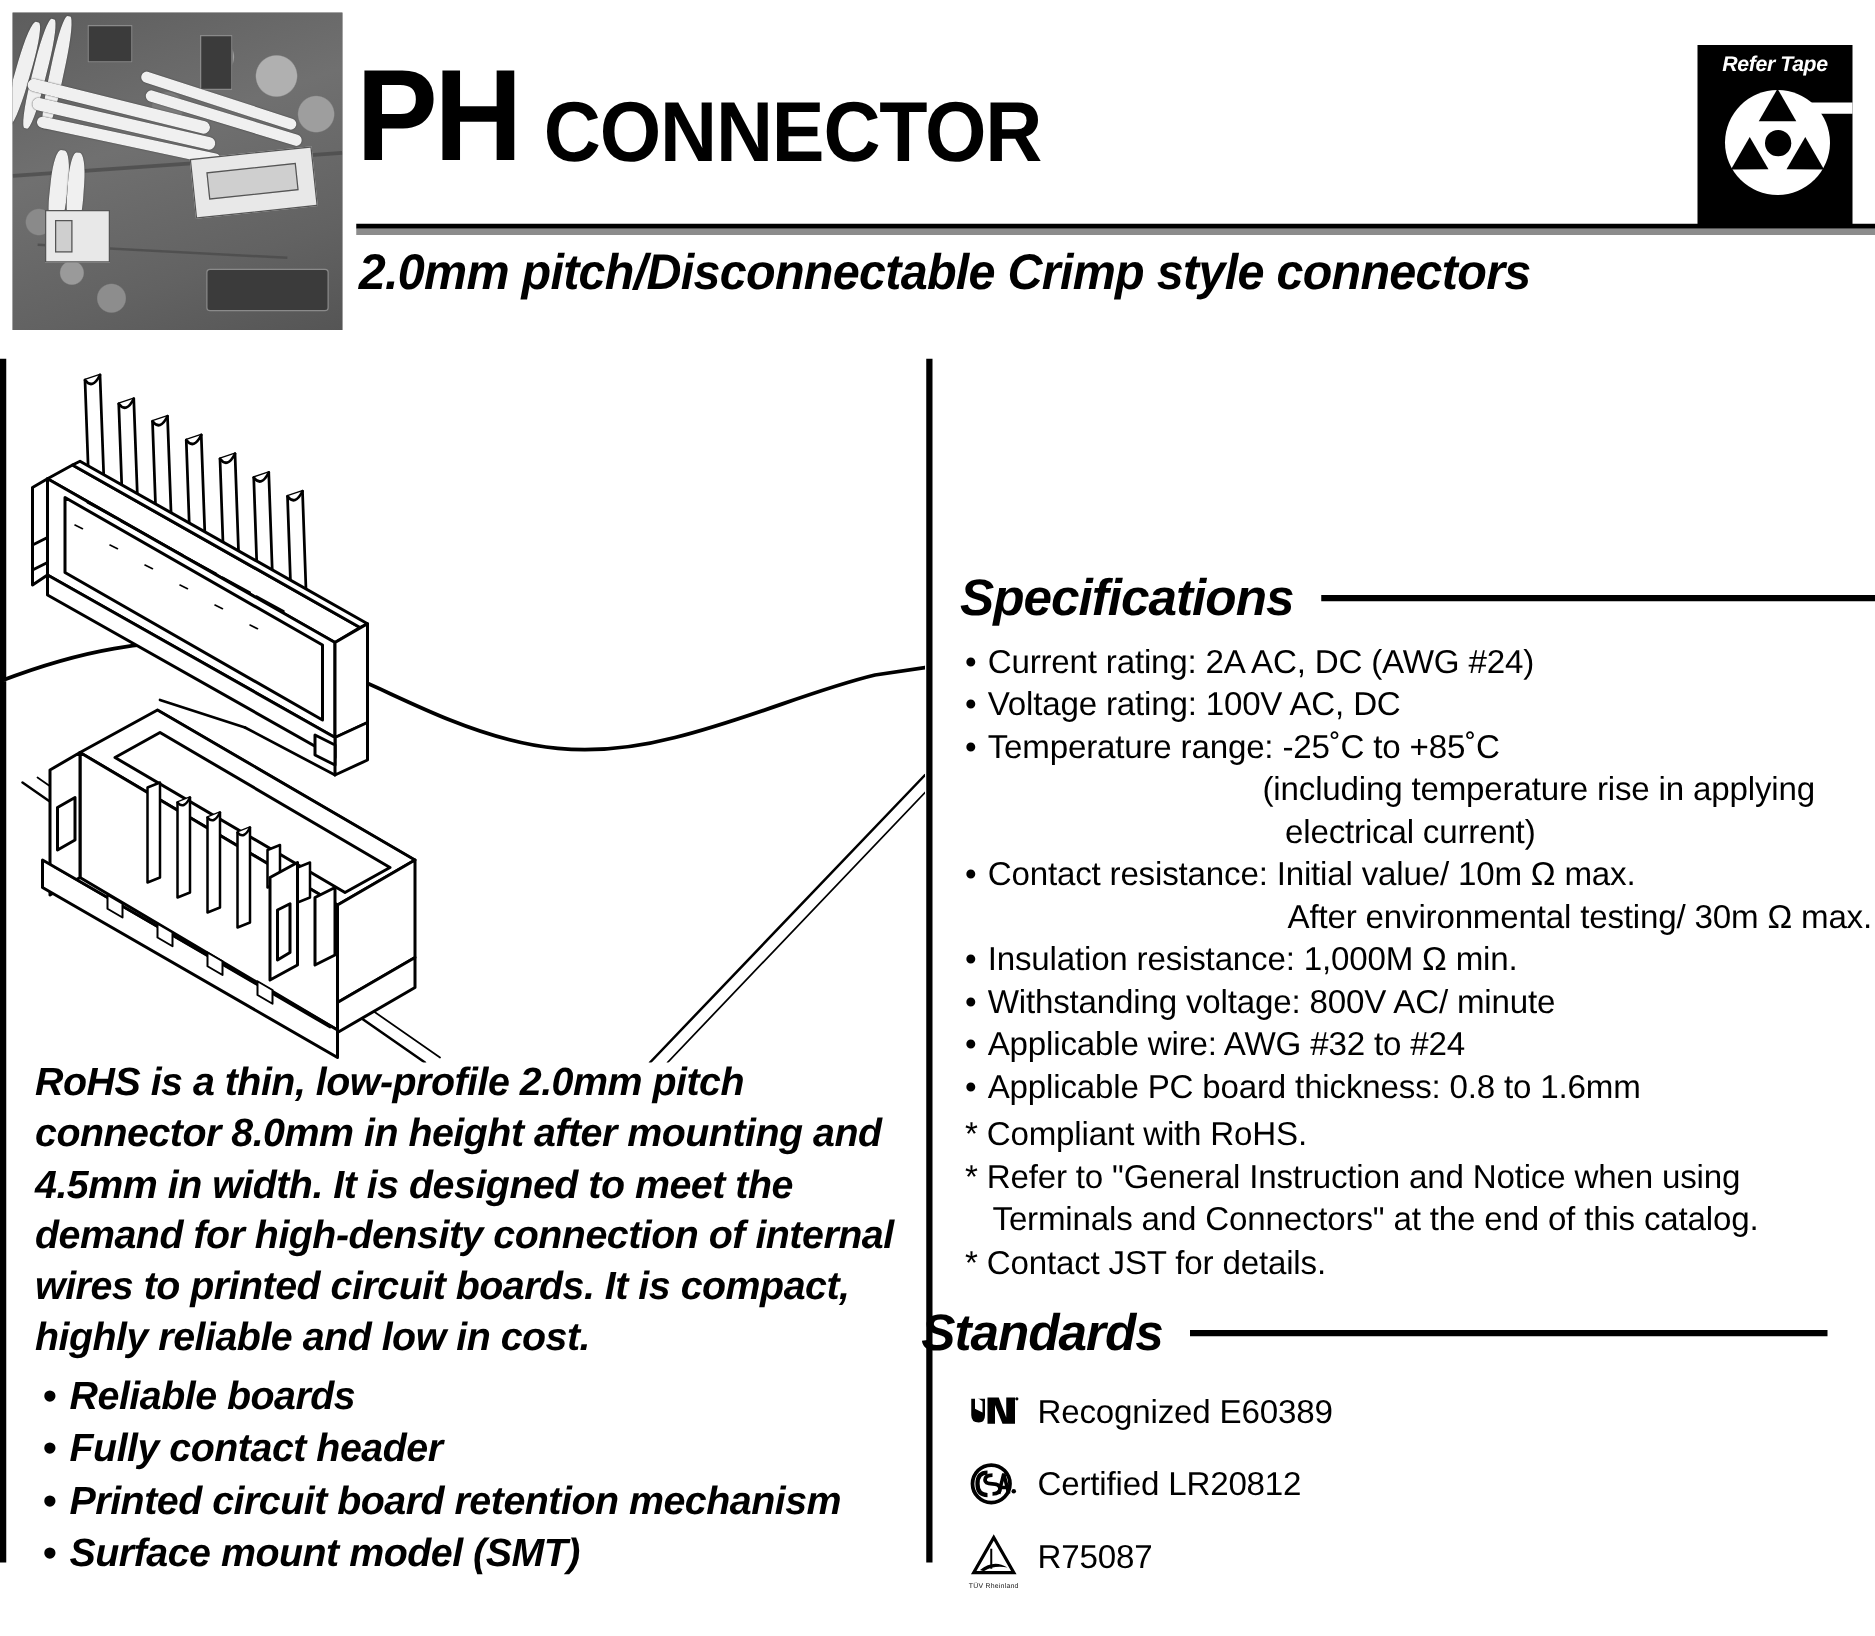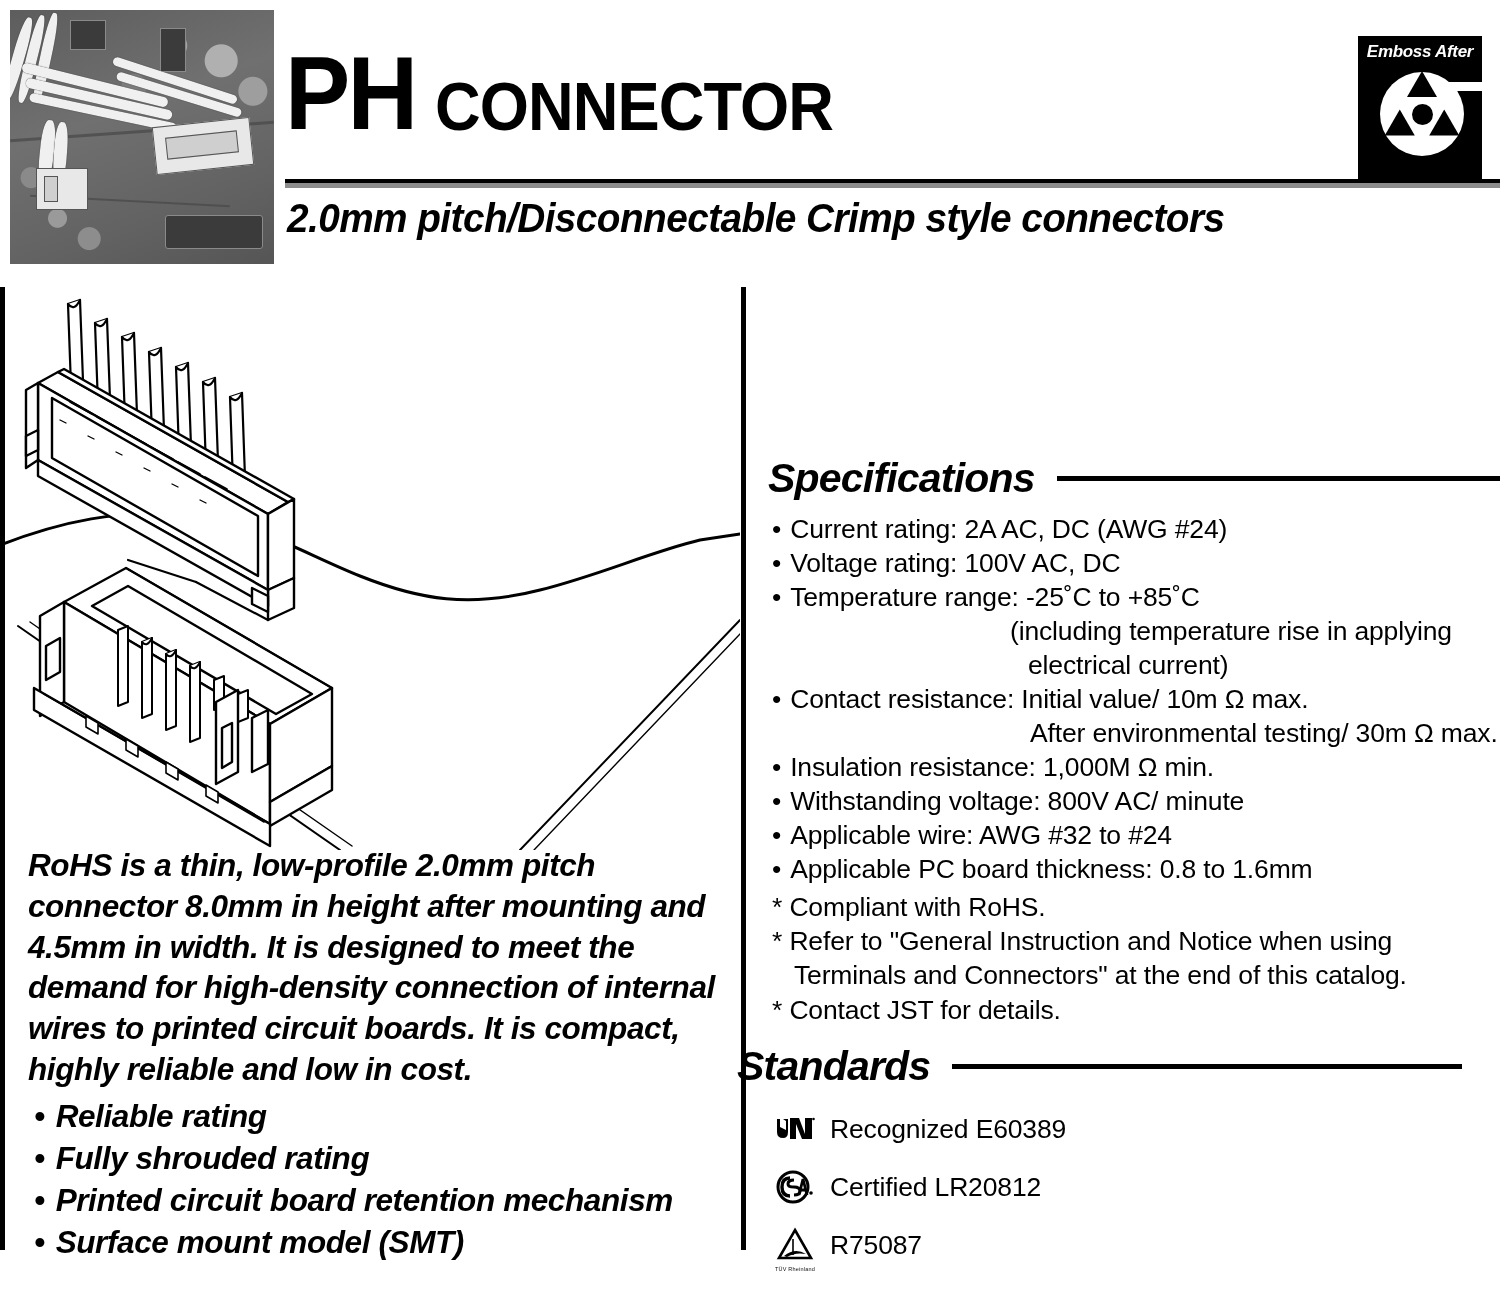--- a/index.html
+++ b/index.html
@@ -238,21 +238,21 @@
     <div id="title-row">
       <span id="title-ph">PH</span>
       <span id="title-connector">CONNECTOR</span>
     </div>
   </div>
   <div id="header-rule-thin"></div>
   <div id="header-rule-gray"></div>
   <div id="subtitle">2.0mm pitch/Disconnectable Crimp style connectors</div>
 
   <div id="emboss-box">
-    <div id="emboss-label">Emboss After</div>
+    <div id="emboss-label">Refer Tape</div>
     <div id="emboss-strip"></div>
     <div id="emboss-reel">
       <div class="reel-spoke" style="transform:translate(-50%,-50%) rotate(0deg) translateY(-30px);"></div>
       <div class="reel-spoke" style="transform:translate(-50%,-50%) rotate(120deg) translateY(-30px);"></div>
       <div class="reel-spoke" style="transform:translate(-50%,-50%) rotate(240deg) translateY(-30px);"></div>
       <div id="emboss-hub"></div>
     </div>
   </div>
 
   <div id="left-border"></div>
@@ -365,22 +365,22 @@
         <path d="M252 428 L 268 420 L 268 474 L 252 482 Z"></path>
 
         <path d="M126 278 L 140 286 L 332 398" stroke-width="1.8" fill="none"></path>
       </g>
     </svg>
   </div>
 
   <div id="desc-text">RoHS is a thin, low-profile 2.0mm pitch connector 8.0mm in height after mounting and 4.5mm in width. It is designed to meet the demand for high-density connection of internal wires to printed circuit boards. It is compact, highly reliable and low in cost.</div>
 
   <ul id="feature-list">
-    <li>Reliable rating</li>
-    <li>Fully shrouded rating</li>
+    <li>Reliable boards</li>
+    <li>Fully contact header</li>
     <li>Printed circuit board retention mechanism</li>
     <li>Surface mount model (SMT)</li>
   </ul>
 
   <div id="spec-head" class="sec-head">
     <span class="sec-title">Specifications</span>
     <span class="sec-rule"></span>
   </div>
 
   <div id="spec-list">

